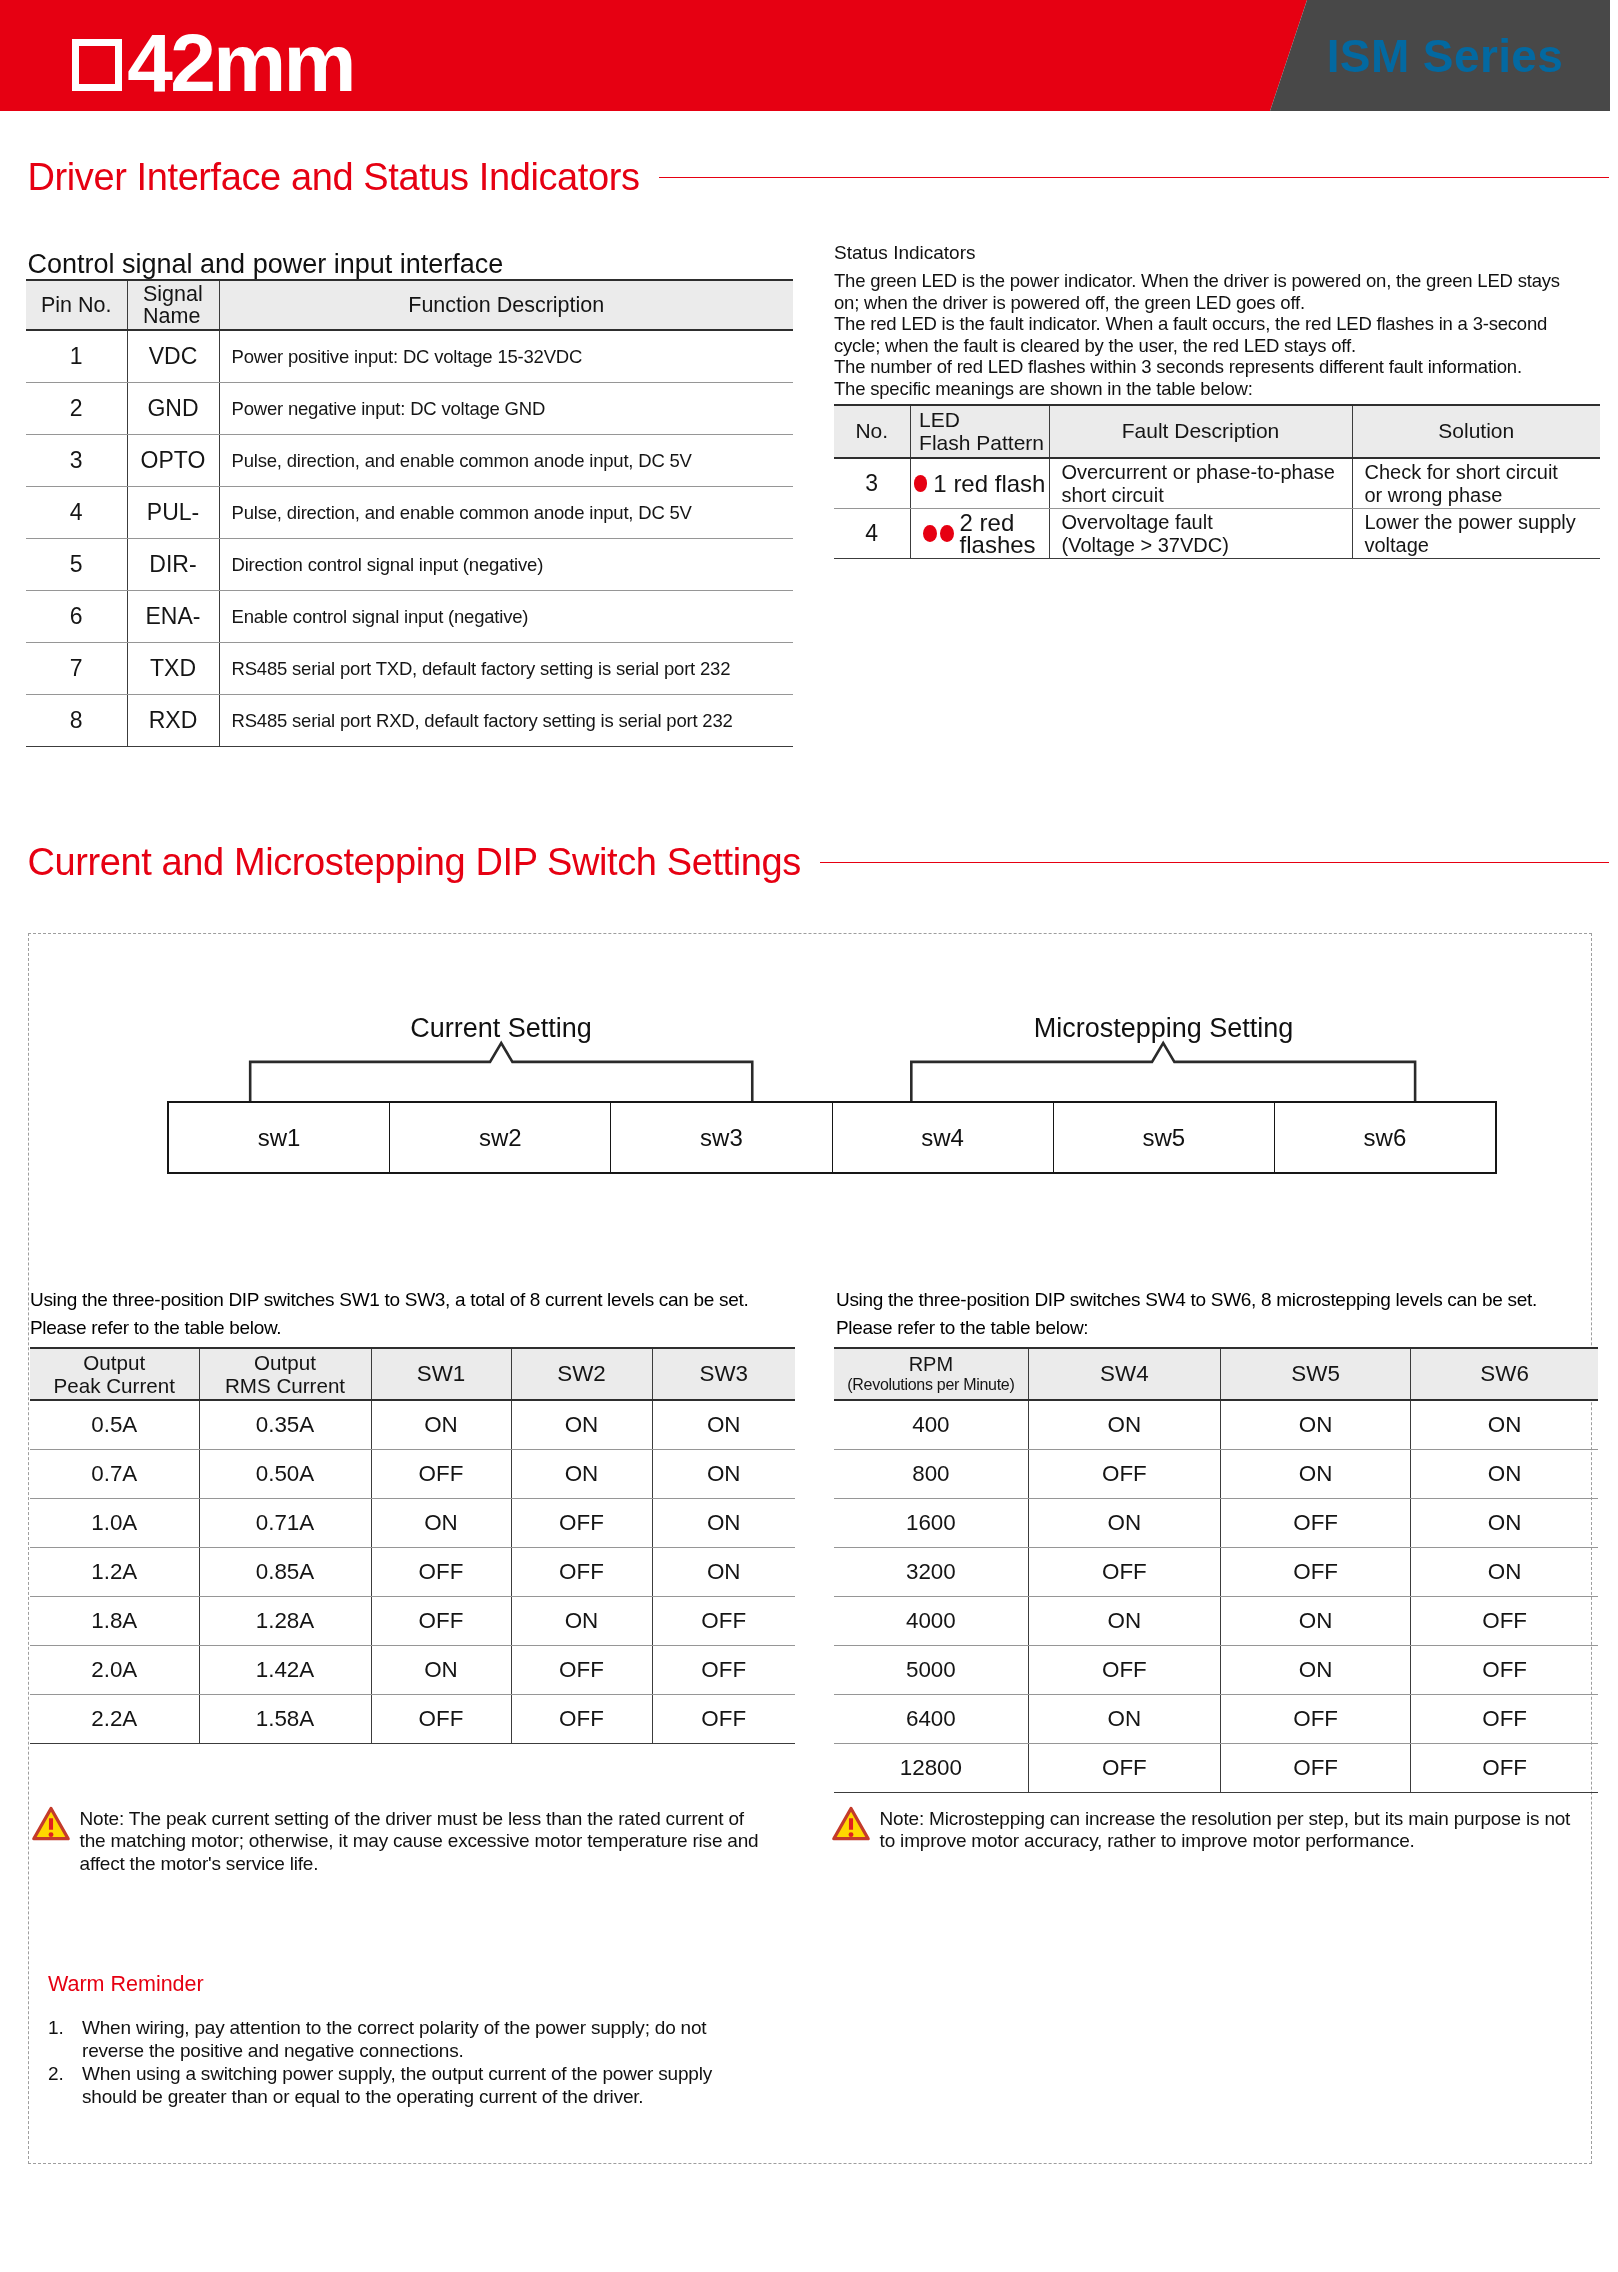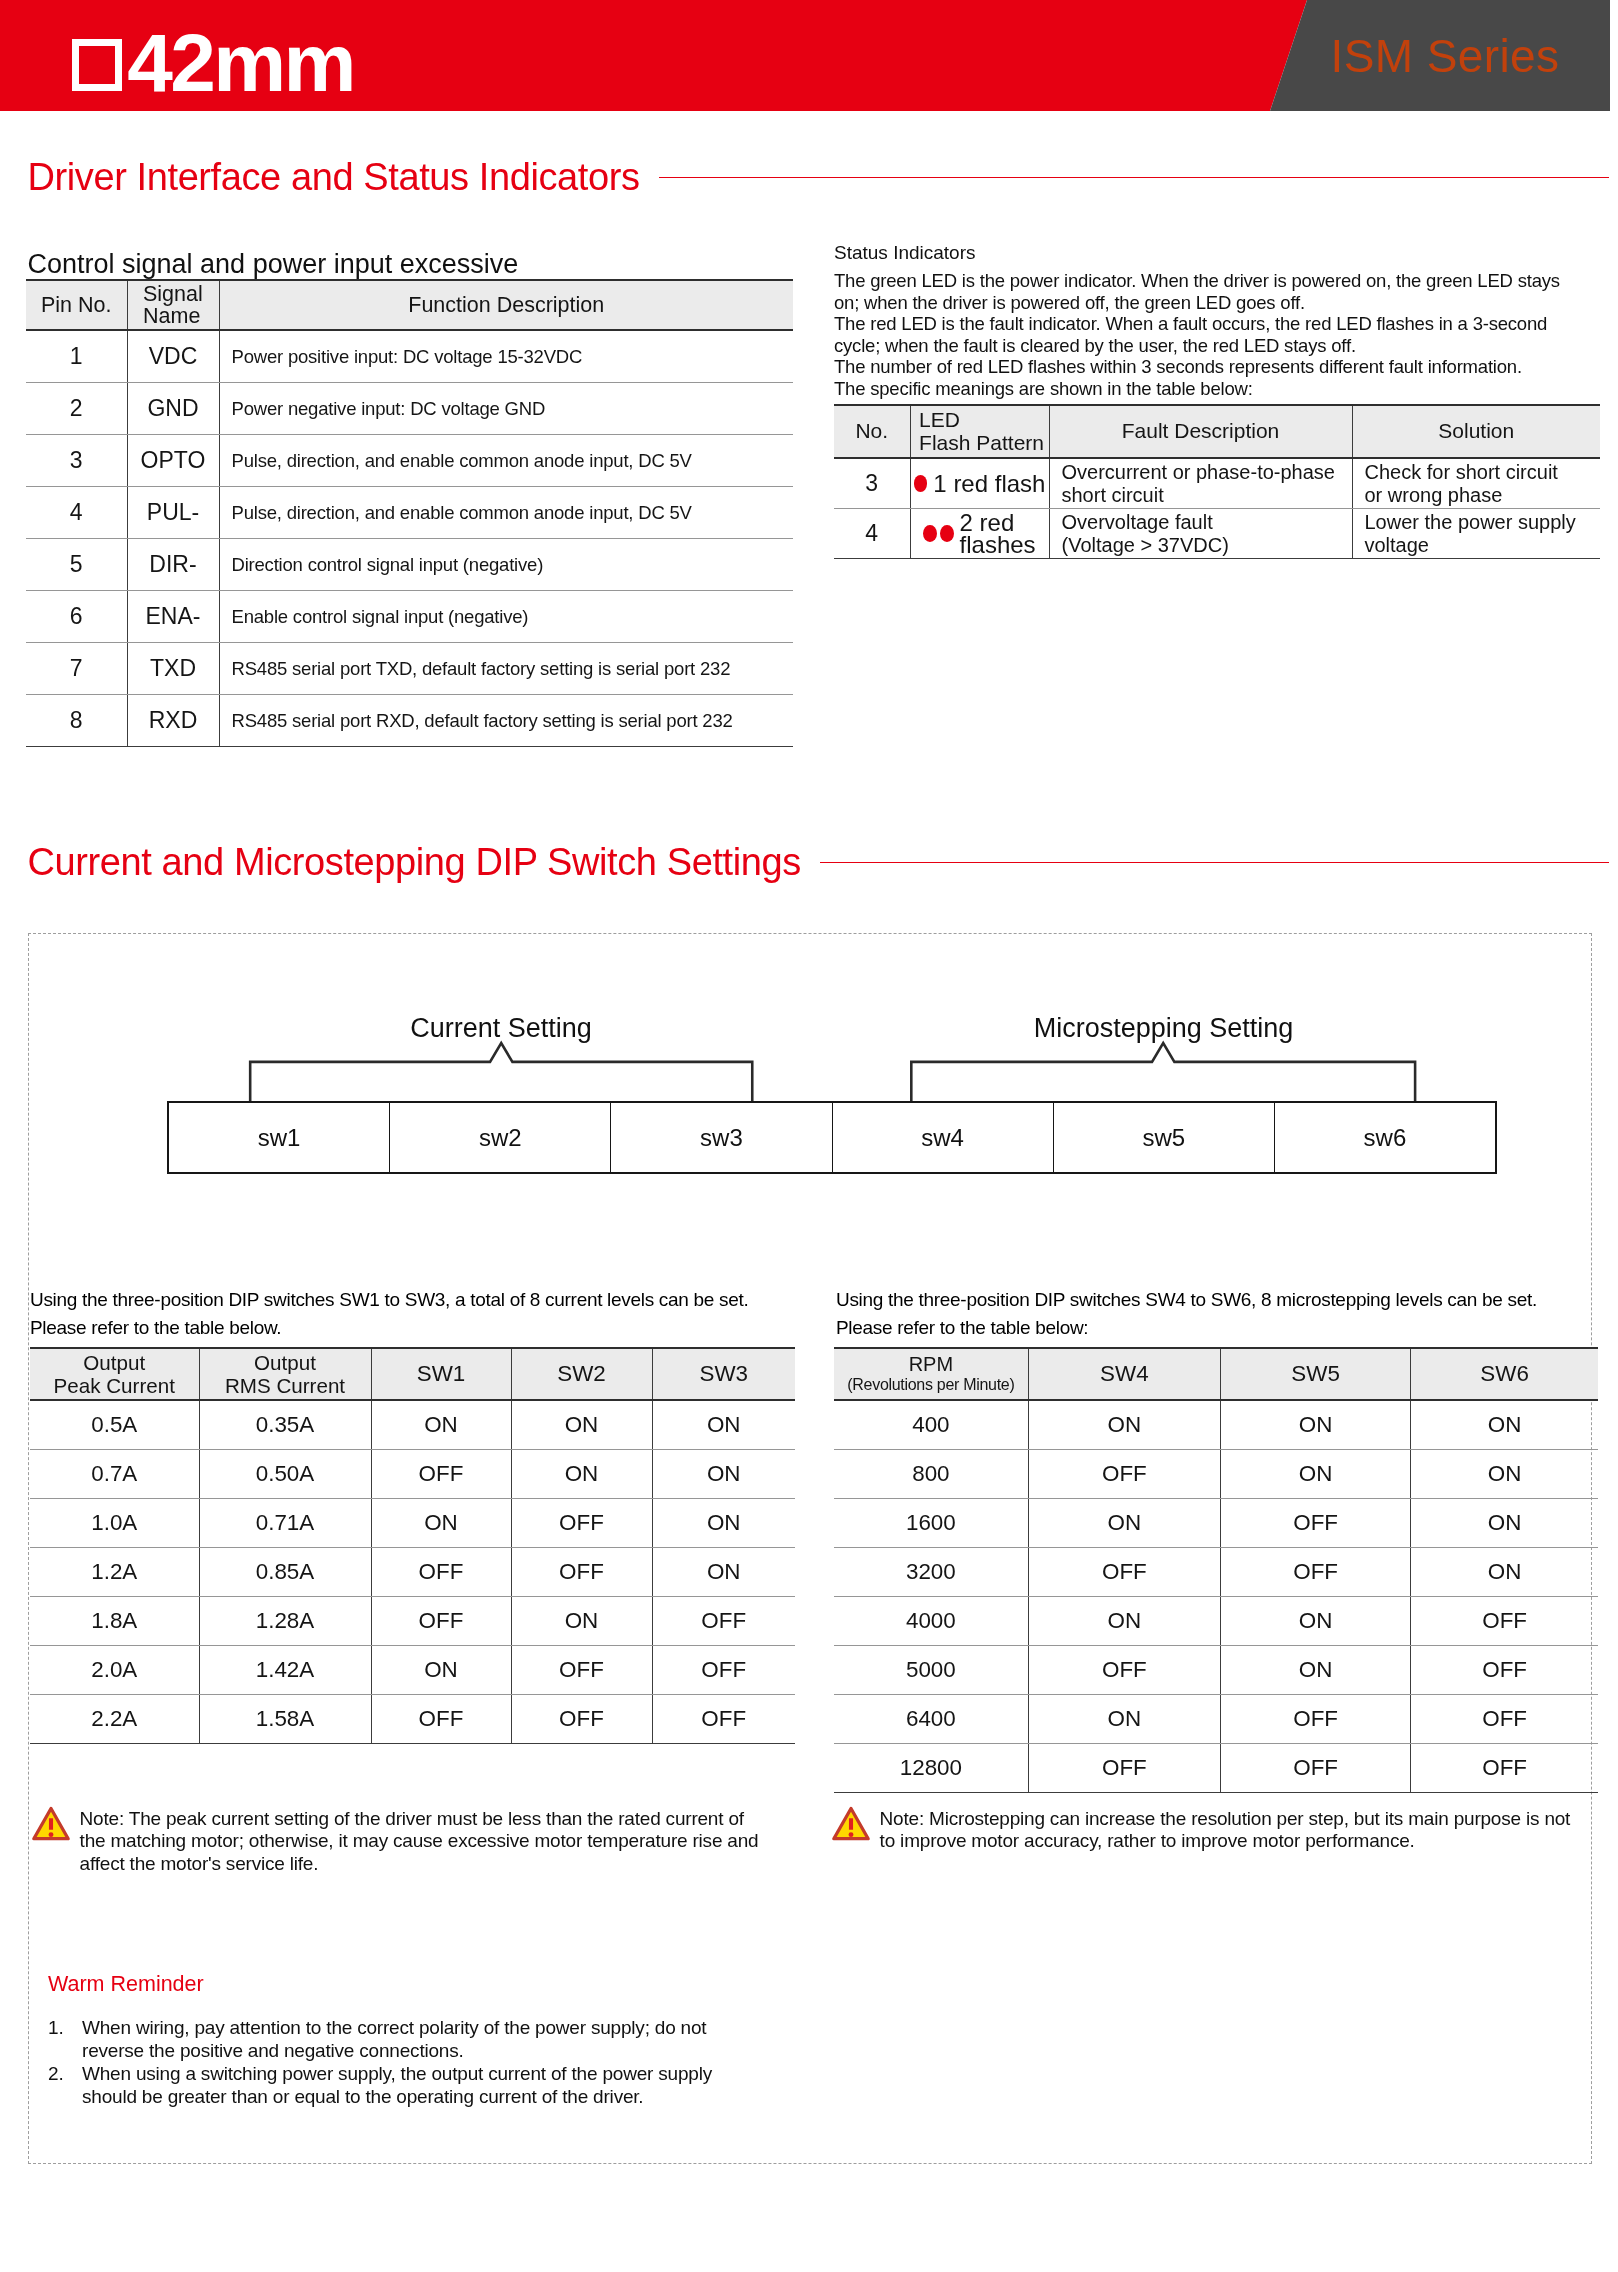--- a/index.html
+++ b/index.html
@@ -16,22 +16,22 @@
     clip-path:polygon(0 0,1307px 0,1270px 100%,0 100%);}
   .banner-gray{position:absolute;inset:0;background:var(--dark);
     clip-path:polygon(1307px 0,100% 0,100% 100%,1270px 100%);}
   .banner-title{position:absolute;left:72px;top:0;height:111px;display:flex;
     align-items:baseline;padding-top:22.4px;box-sizing:border-box;color:#fff;z-index:2;}
   .square-icon{display:inline-block;width:36px;height:38px;border:7.7px solid #fff;
     align-self:baseline;margin-bottom:6.9px;}
   .size-label{font-size:82px;font-weight:bold;line-height:1;letter-spacing:-2.6px;margin-left:5.2px;}
   .banner-subtitle{font-size:41px;line-height:1;margin-left:19px;letter-spacing:-0.4px;}
   .series-label{position:absolute;left:1281px;top:0;width:328px;height:111px;z-index:2;
-    display:flex;align-items:center;justify-content:center;color:#c2410c;
-    font-size:46px;font-weight:normal;letter-spacing:0.4px;}
+    display:flex;align-items:center;justify-content:center;color:#0369a1;
+    font-size:46px;font-weight:bold;letter-spacing:0.4px;}
 
   
   .section-heading{position:absolute;left:27.5px;right:9px;display:flex;align-items:center;
     color:var(--red);font-size:38px;letter-spacing:-0.4px;}
   .section-heading .rule{flex:1;height:1.7px;background:var(--red);margin-left:19px;}
   #heading1{top:156px;}
   #heading2{top:841px;}
   .subheading{position:absolute;left:27.5px;top:249px;font-size:27px;color:#111;}
 
   
@@ -126,21 +126,21 @@
     <span class="size-label">42mm</span>
   </div>
   <div class="series-label">ISM Series</div>
 </div>
 
 <div class="section-heading" id="heading1">
   <span>Driver Interface and Status Indicators</span>
   <span class="rule"></span>
 </div>
 
-<div class="subheading">Control signal and power input excessive</div>
+<div class="subheading">Control signal and power input interface</div>
 
 <table class="dtable pin-table">
   <colgroup>
       <col style="width:101px">
       <col style="width:92px">
       <col style="width:574px">
     </colgroup>
   <thead>
     <tr>
       <th class="c0">Pin No.</th>

